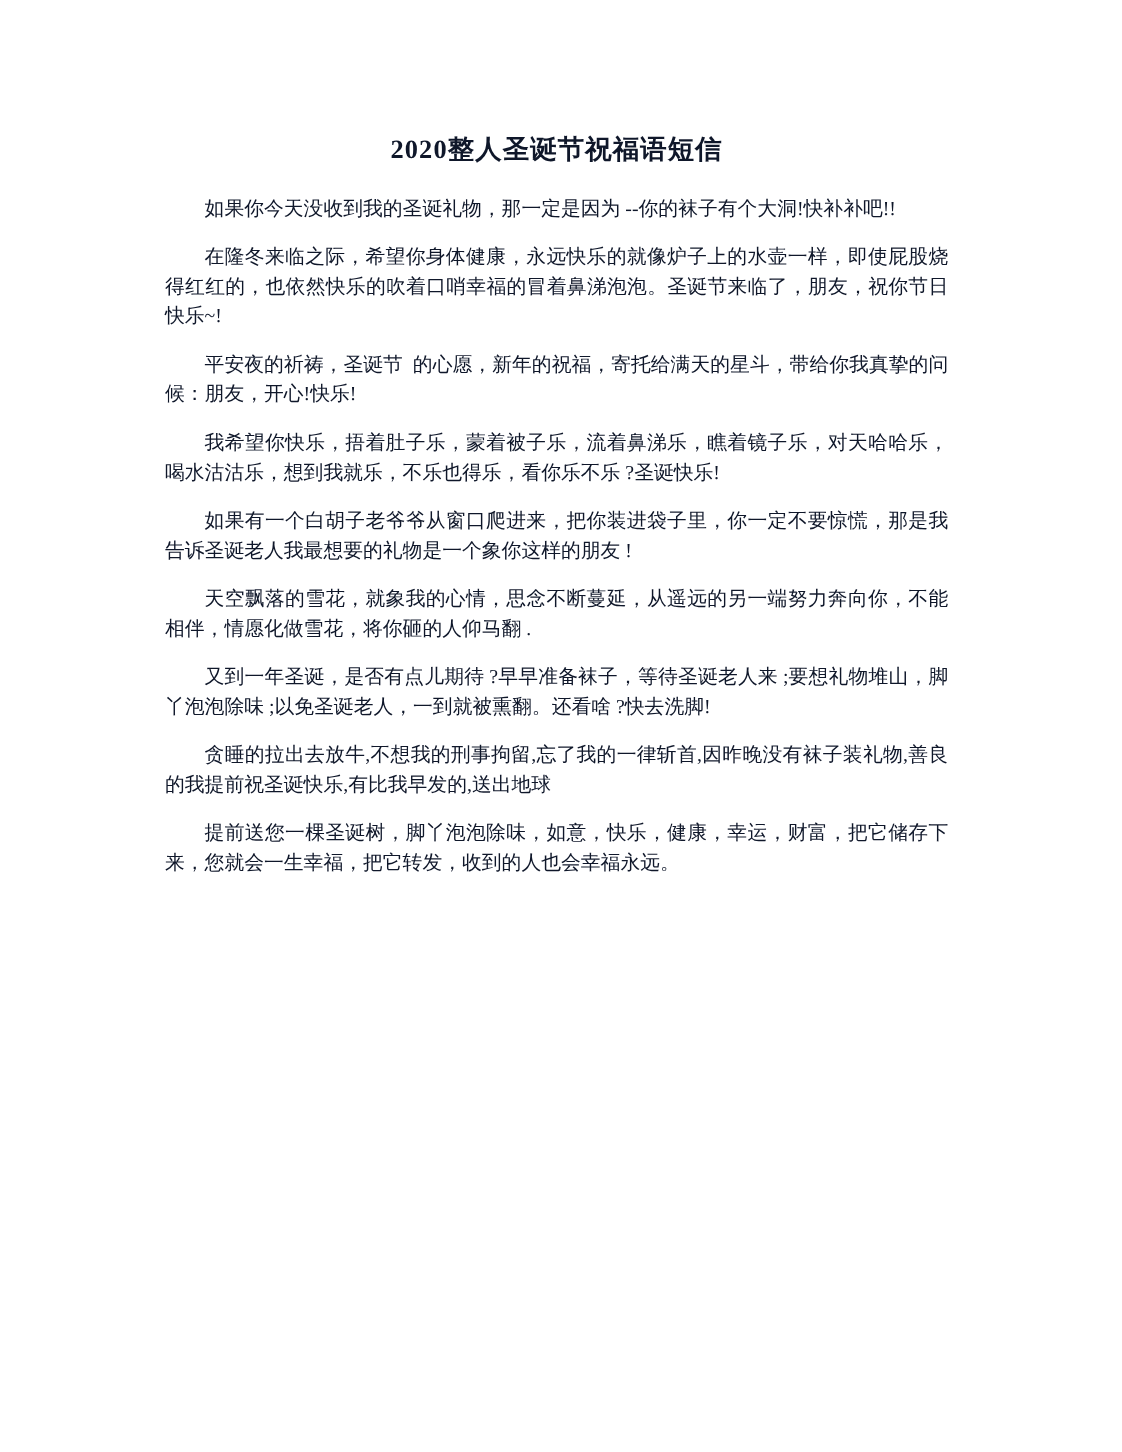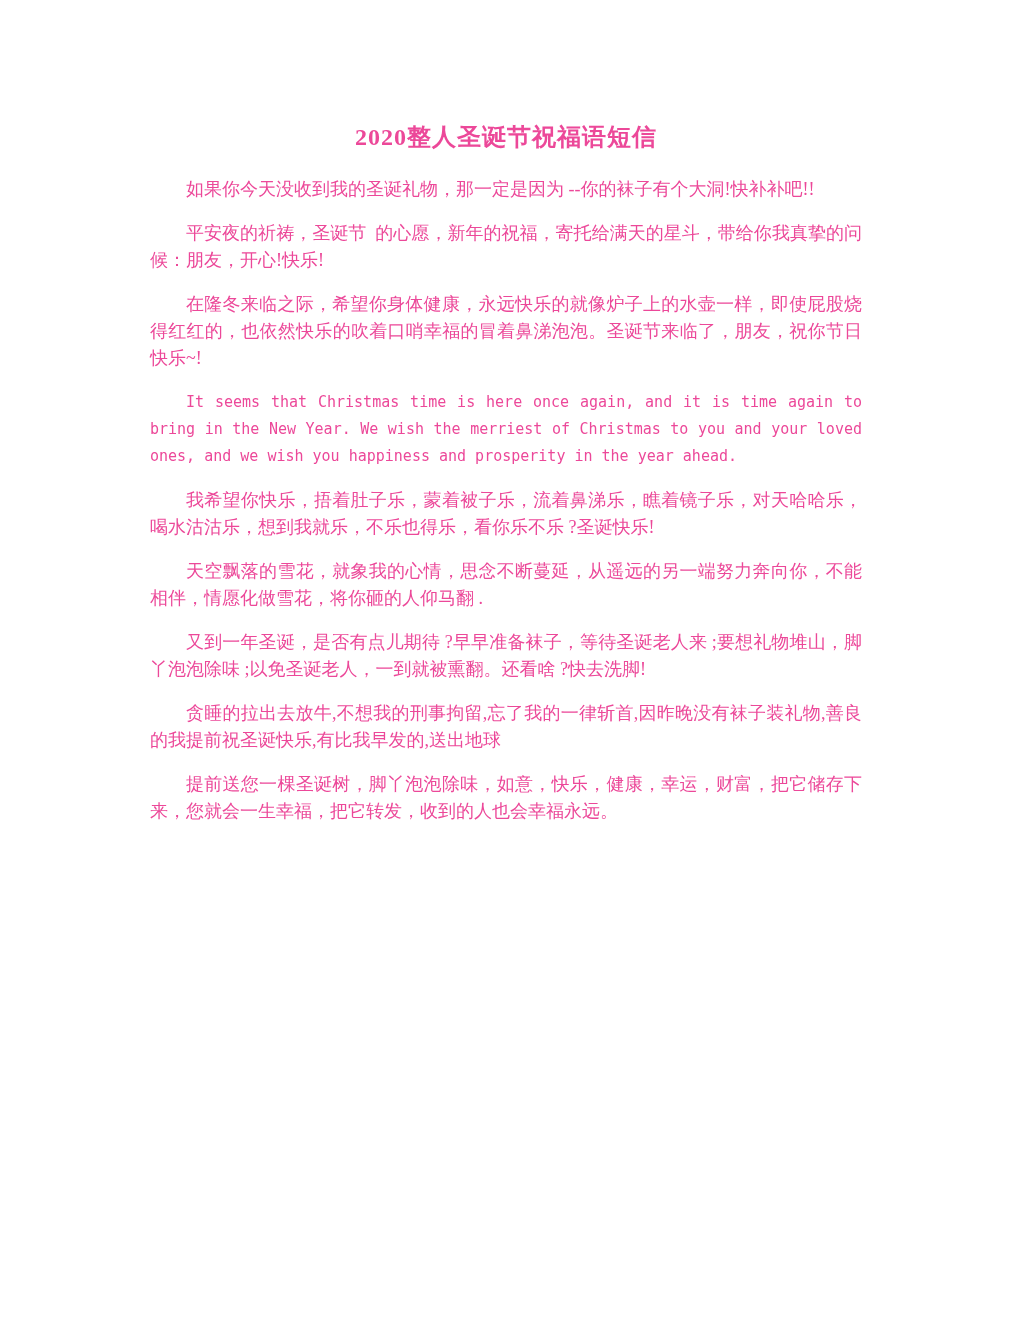--- a/index.html
+++ b/index.html
@@ -6,21 +6,21 @@
     margin: 0;
     padding: 0;
     background: #ffffff;
   }
   .page {
     position: relative;
     width: 1020px;
     height: 1320px;
     margin: 0 auto;
     background: #ffffff;
-    color: #ec4899;
+    color: #0f172a;
     box-sizing: border-box;
     padding: 122px 158px 40px 150px;
     overflow: hidden;
     font-family: "Liberation Serif", serif;
   }
   .doc-title {
     margin: 0 0 24px 0;
     font-size: 24px;
     line-height: 30px;
     font-weight: bold;
@@ -45,21 +45,21 @@
     word-break: normal;
   }
 </style>
 </head>
 <body>
 
 <div class="page">
   <h1 class="doc-title">2020整人圣诞节祝福语短信</h1>
 
   <p class="para">如果你今天没收到我的圣诞礼物，那一定是因为 --你的袜子有个大洞!快补补吧!!</p>
+  <p class="para">在隆冬来临之际，希望你身体健康，永远快乐的就像炉子上的水壶一样，即使屁股烧得红红的，也依然快乐的吹着口哨幸福的冒着鼻涕泡泡。圣诞节来临了，朋友，祝你节日快乐~!</p>
   <p class="para">平安夜的祈祷，圣诞节  的心愿，新年的祝福，寄托给满天的星斗，带给你我真挚的问候：朋友，开心!快乐!</p>
-  <p class="para">在隆冬来临之际，希望你身体健康，永远快乐的就像炉子上的水壶一样，即使屁股烧得红红的，也依然快乐的吹着口哨幸福的冒着鼻涕泡泡。圣诞节来临了，朋友，祝你节日快乐~!</p>
-  <p class="para english">It seems that Christmas time is here once again, and it is time again to bring in the New Year. We wish the merriest of Christmas to you and your loved ones, and we wish you happiness and prosperity in the year ahead.</p>
   <p class="para">我希望你快乐，捂着肚子乐，蒙着被子乐，流着鼻涕乐，瞧着镜子乐，对天哈哈乐，喝水沽沽乐，想到我就乐，不乐也得乐，看你乐不乐 ?圣诞快乐!</p>
+  <p class="para">如果有一个白胡子老爷爷从窗口爬进来，把你装进袋子里，你一定不要惊慌，那是我告诉圣诞老人我最想要的礼物是一个象你这样的朋友 !</p>
   <p class="para">天空飘落的雪花，就象我的心情，思念不断蔓延，从遥远的另一端努力奔向你，不能相伴，情愿化做雪花，将你砸的人仰马翻 .</p>
   <p class="para">又到一年圣诞，是否有点儿期待 ?早早准备袜子，等待圣诞老人来 ;要想礼物堆山，脚丫泡泡除味 ;以免圣诞老人，一到就被熏翻。还看啥 ?快去洗脚!</p>
   <p class="para">贪睡的拉出去放牛,不想我的刑事拘留,忘了我的一律斩首,因昨晚没有袜子装礼物,善良的我提前祝圣诞快乐,有比我早发的,送出地球</p>
   <p class="para">提前送您一棵圣诞树，脚丫泡泡除味，如意，快乐，健康，幸运，财富，把它储存下来，您就会一生幸福，把它转发，收到的人也会幸福永远。</p>
 </div>
 
 </body></html>

